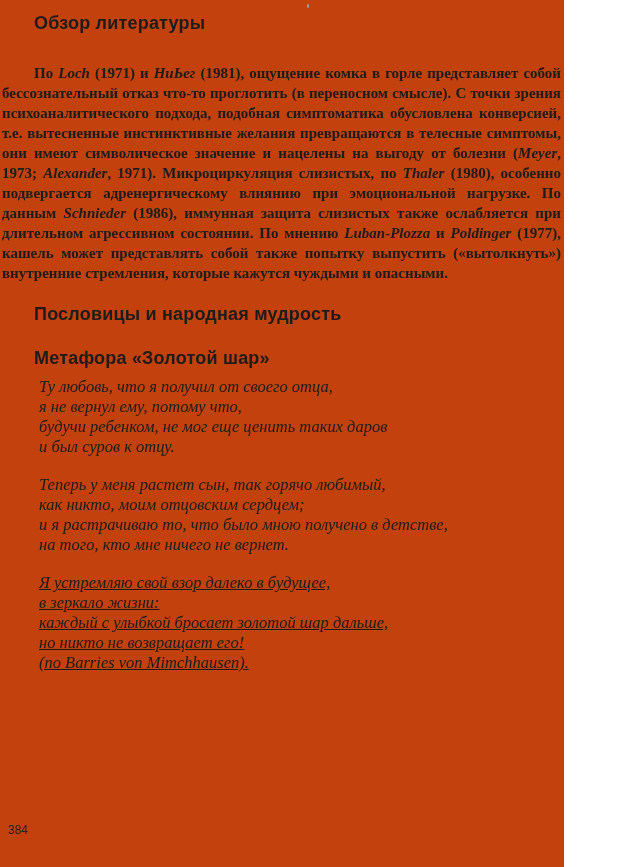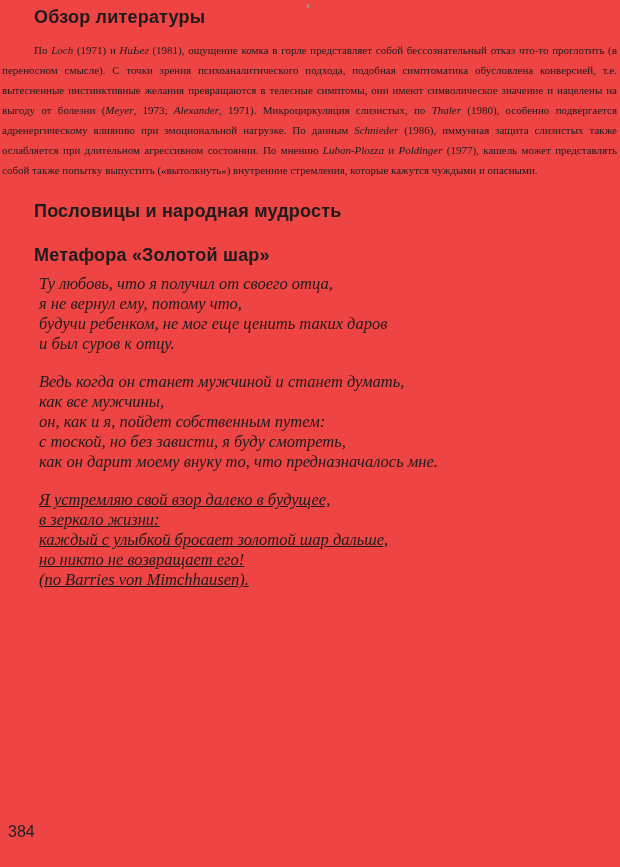--- a/index.html
+++ b/index.html
@@ -2,64 +2,65 @@
 <html lang="ru"><head>
 <meta charset="utf-8">
 <style>
   html, body {
     margin: 0;
     padding: 0;
     background: #ffffff;
   }
   .page {
     position: relative;
-    width: 620px;
+    width: 564px;
     height: 867px;
     box-sizing: border-box;
-    background: #ef4444;
+    background: #c2410c;
     color: #1c1c1c;
     font-family: "Liberation Serif", serif;
-    padding: 7px 3px 0 2px;
+    padding: 13px 3px 0 2px;
     overflow: hidden;
   }
   .heading {
     font-family: "Liberation Sans", sans-serif;
     font-weight: bold;
     font-size: 18px;
     line-height: 20px;
     margin: 0 0 0 32px;
     letter-spacing: 0.2px;
   }
   .heading.h-proverbs { margin-top: 21px; }
   .heading.h-metaphor { margin-top: 24px; }
   .bodypara {
-    font-size: 11px;
+    font-size: 15px;
     line-height: 20px;
     text-align: justify;
     text-indent: 32px;
-    margin: 13px 0 0 0;
+    margin: 30px 0 0 0;
+    font-weight: bold;
   }
   .bodypara .it { font-style: italic; }
   .poem {
     margin: 9px 0 0 33px;
   }
   .stanza {
     font-style: italic;
     font-size: 16.5px;
     line-height: 20px;
     margin: 0 0 18px 4px;
     white-space: pre-line;
   }
   .stanza:last-child { margin-bottom: 0; text-decoration: underline; }
   .page-number {
     position: absolute;
     left: 8px;
     top: 823px;
     font-family: "Liberation Sans", sans-serif;
-    font-size: 16px;
+    font-size: 12px;
     color: #222;
   }
   .scan-speck {
     position: absolute;
     left: 307px;
     top: 4px;
     width: 2px;
     height: 4px;
     background: #9a9a9a;
     border-radius: 1px;
@@ -79,25 +80,24 @@
   <h2 class="heading h-proverbs">Пословицы и народная мудрость</h2>
 
 
   <h2 class="heading h-metaphor">Метафора «Золотой шар»</h2>
 
   <div class="poem">
     <p class="stanza">Ту любовь, что я получил от своего отца,
 я не вернул ему, потому что,
 будучи ребенком, не мог еще ценить таких даров
 и был суров к отцу.</p>
-    <p class="stanza">Ведь когда он станет мужчиной и станет думать,
-как все мужчины,
-он, как и я, пойдет собственным путем:
-с тоской, но без зависти, я буду смотреть,
-как он дарит моему внуку то, что предназначалось мне.</p>
+    <p class="stanza">Теперь у меня растет сын, так горячо любимый,
+как никто, моим отцовским сердцем;
+и я растрачиваю то, что было мною получено в детстве,
+на того, кто мне ничего не вернет.</p>
     <p class="stanza">Я устремляю свой взор далеко в будущее,
 в зеркало жизни:
 каждый с улыбкой бросает золотой шар дальше,
 но никто не возвращает его!
 (по Barries von Mimchhausen).</p>
   </div>
 
   <div class="page-number">384</div>
 
 </div>

